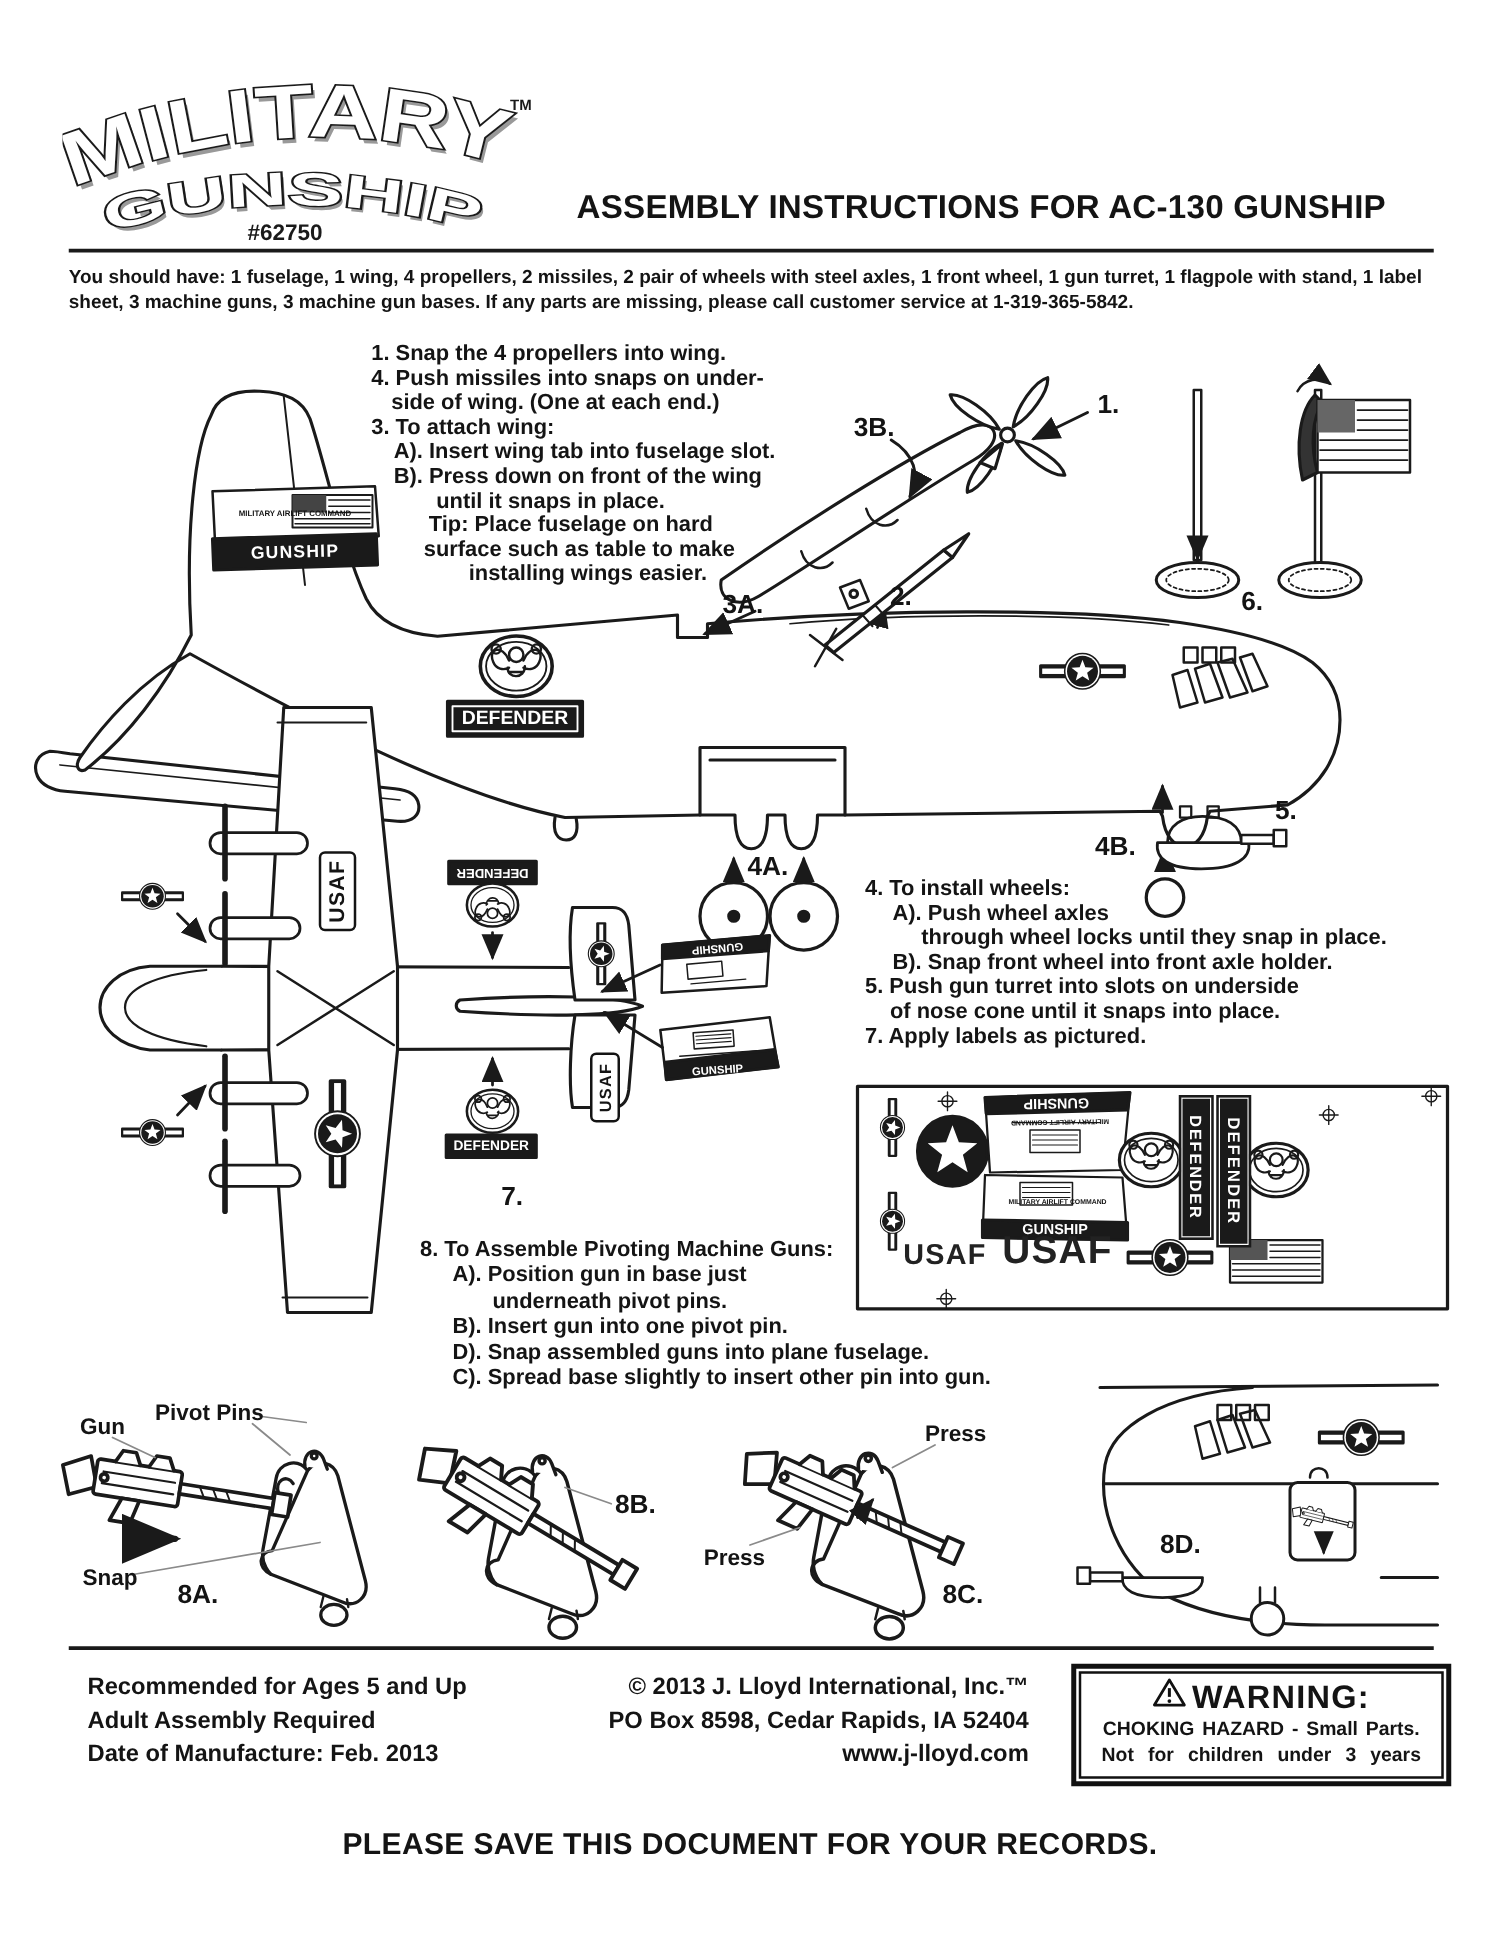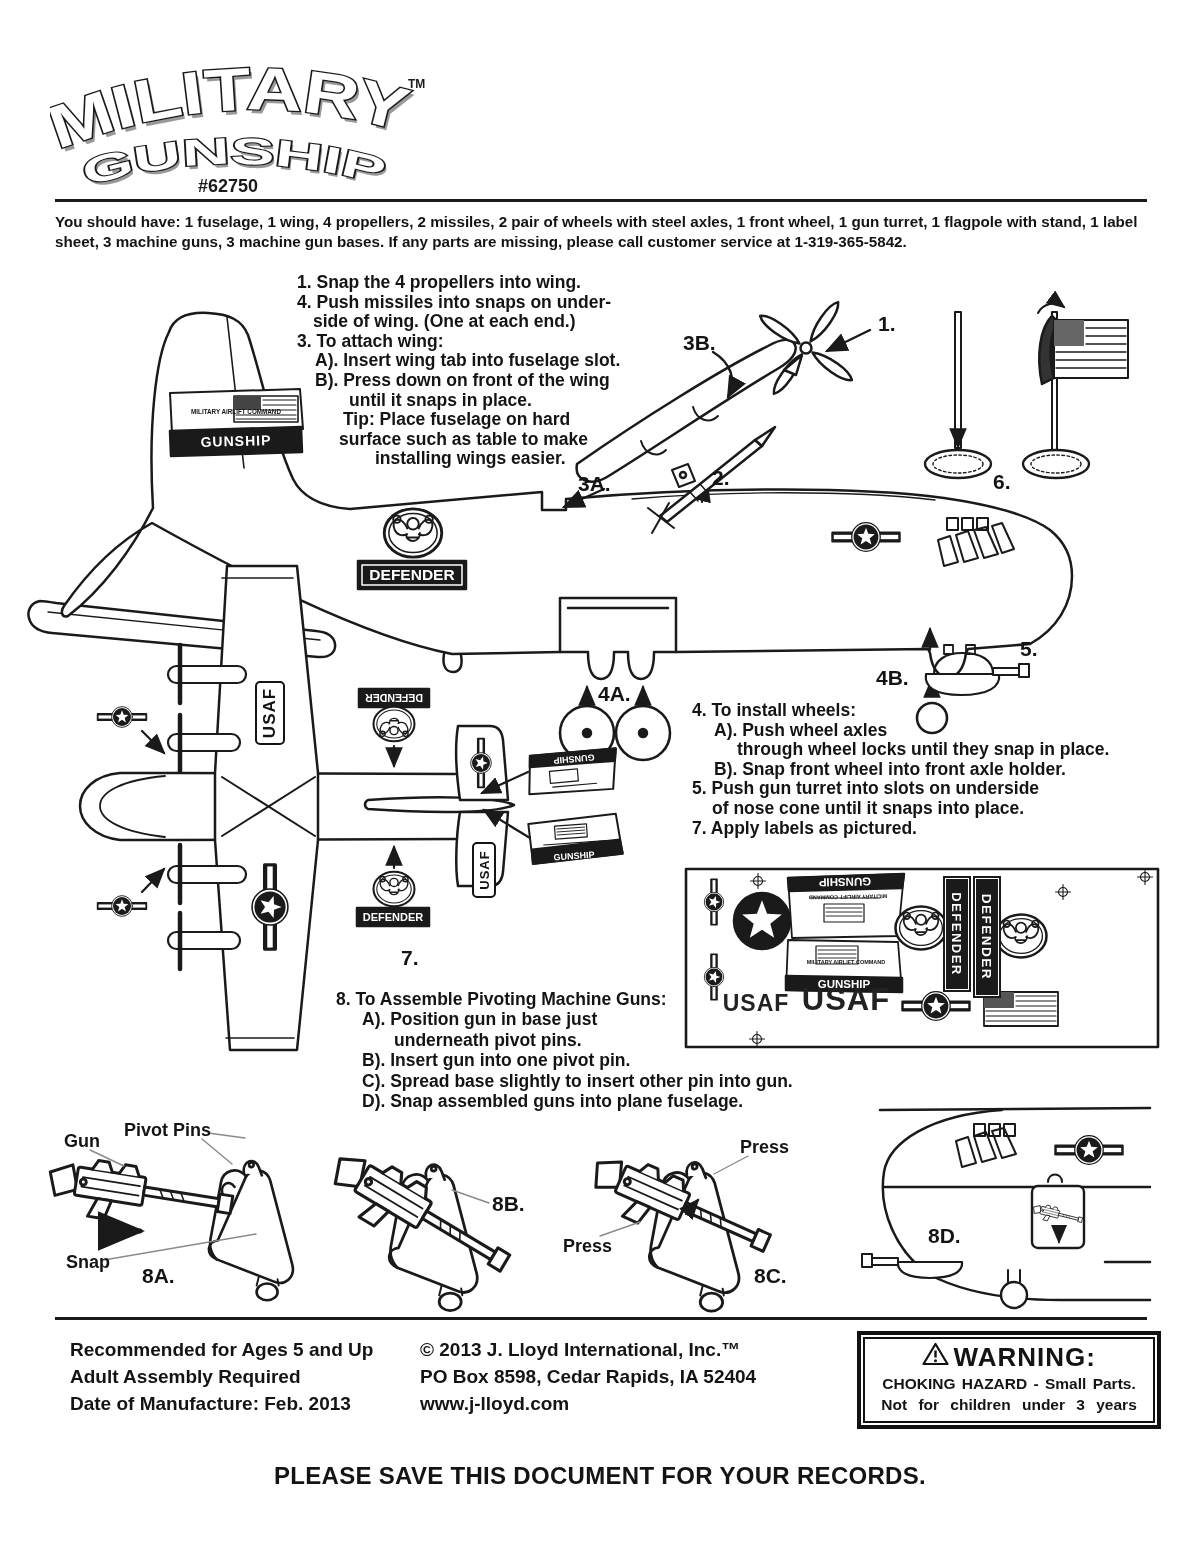--- a/index.html
+++ b/index.html
@@ -315,20 +315,21 @@
     <text font-size="37" font-weight="bold" fill="#999" transform="translate(2.5,3.5)" font-family="Liberation Sans, sans-serif">
       <textPath href="#arcG" textLength="300" lengthAdjust="spacingAndGlyphs">GUNSHIP</textPath>
     </text>
     <text font-size="37" font-weight="bold" fill="#fff" stroke="#1a1a1a" stroke-width="2.2" style="paint-order:stroke" font-family="Liberation Sans, sans-serif">
       <textPath href="#arcG" textLength="300" lengthAdjust="spacingAndGlyphs">GUNSHIP</textPath>
     </text>
     <text x="358" y="30" font-size="12" font-weight="bold" fill="#1a1a1a" font-family="Liberation Sans, sans-serif">TM</text>
     <text x="148" y="134" font-size="18" font-weight="bold" fill="#1a1a1a" font-family="Liberation Sans, sans-serif">#62750</text>
   </svg>
 
+  <div class="abs ovl doc-title" style="left:435px;top:150px;width:700px">ASSEMBLY INSTRUCTIONS FOR AC-130 GUNSHIP</div>
   <div class="rule" style="left:55px;top:199px;width:1092px;height:3px"></div>
 
   <div class="abs ovl note" style="left:55px;top:212px;width:1098px">You should have: 1 fuselage, 1 wing, 4 propellers, 2 missiles, 2 pair of wheels with steel axles, 1 front wheel, 1 gun turret, 1 flagpole with stand, 1 label sheet, 3 machine guns, 3 machine gun bases. If any parts are missing, please call customer service at 1-319-365-5842.</div>
 
   <div class="abs ovl steps" style="left:297px;top:273px">
     <div style="padding-left:0">1. Snap the 4 propellers into wing.</div>
     <div style="padding-left:0">4. Push missiles into snaps on under-</div>
     <div style="padding-left:16px">side of wing. (One at each end.)</div>
     <div style="padding-left:0">3. To attach wing:</div>
     <div style="padding-left:18px">A). Insert wing tab into fuselage slot.</div>
@@ -347,22 +348,22 @@
     <div style="padding-left:0">5. Push gun turret into slots on underside</div>
     <div style="padding-left:20px">of nose cone until it snaps into place.</div>
     <div style="padding-left:0">7. Apply labels as pictured.</div>
   </div>
 
   <div class="abs ovl steps stepsc" style="left:312px;top:989px">
     <div style="padding-left:0">8. To Assemble Pivoting Machine Guns:</div>
     <div style="padding-left:26px">A). Position gun in base just</div>
     <div style="padding-left:58px">underneath pivot pins.</div>
     <div style="padding-left:26px">B). Insert gun into one pivot pin.</div>
+    <div style="padding-left:26px">D). Snap assembled guns into plane fuselage.</div>
     <div style="padding-left:26px">C). Spread base slightly to insert other pin into gun.</div>
-    <div style="padding-left:26px">D). Snap assembled guns into plane fuselage.</div>
   </div>
 
   <div class="lbl" style="left:683px;top:331px">3B.</div>
   <div class="lbl" style="left:878px;top:312px">1.</div>
   <div class="lbl" style="left:712px;top:466px">2.</div>
   <div class="lbl" style="left:578px;top:472px">3A.</div>
   <div class="lbl" style="left:993px;top:470px">6.</div>
   <div class="lbl" style="left:1020px;top:637px">5.</div>
   <div class="lbl" style="left:876px;top:666px">4B.</div>
   <div class="lbl" style="left:598px;top:682px">4A.</div>
@@ -396,21 +397,21 @@
   <div class="usaftxt" style="left:716px;top:990px;width:80px;font-size:23px">USAF</div>
   <div class="usaftxt" style="left:792px;top:982px;width:108px;font-size:31px">USAF</div>
 
   <div class="rule" style="left:55px;top:1317px;width:1092px;height:2.5px"></div>
 
   <div class="abs ovl foot" style="left:70px;top:1336px">
     <div>Recommended for Ages 5 and Up</div>
     <div>Adult Assembly Required</div>
     <div>Date of Manufacture: Feb. 2013</div>
   </div>
-  <div class="abs ovl foot" style="left:420px;top:1336px;width:380px;text-align:left">
+  <div class="abs ovl foot" style="left:443px;top:1336px;width:380px;text-align:right">
     <div>© 2013 J. Lloyd International, Inc.™</div>
     <div>PO Box 8598, Cedar Rapids, IA 52404</div>
     <div>www.j-lloyd.com</div>
   </div>
 
   <div class="warnbox" style="left:857px;top:1331px;width:292px">
     <div class="warnin">
       <div style="white-space:nowrap">
         <svg width="27" height="24" viewBox="0 0 27 24" style="vertical-align:-4px">
           <polygon points="13.5,2 25.5,22 1.5,22" fill="none" stroke="#111" stroke-width="2.2" stroke-linejoin="round"></polygon>

